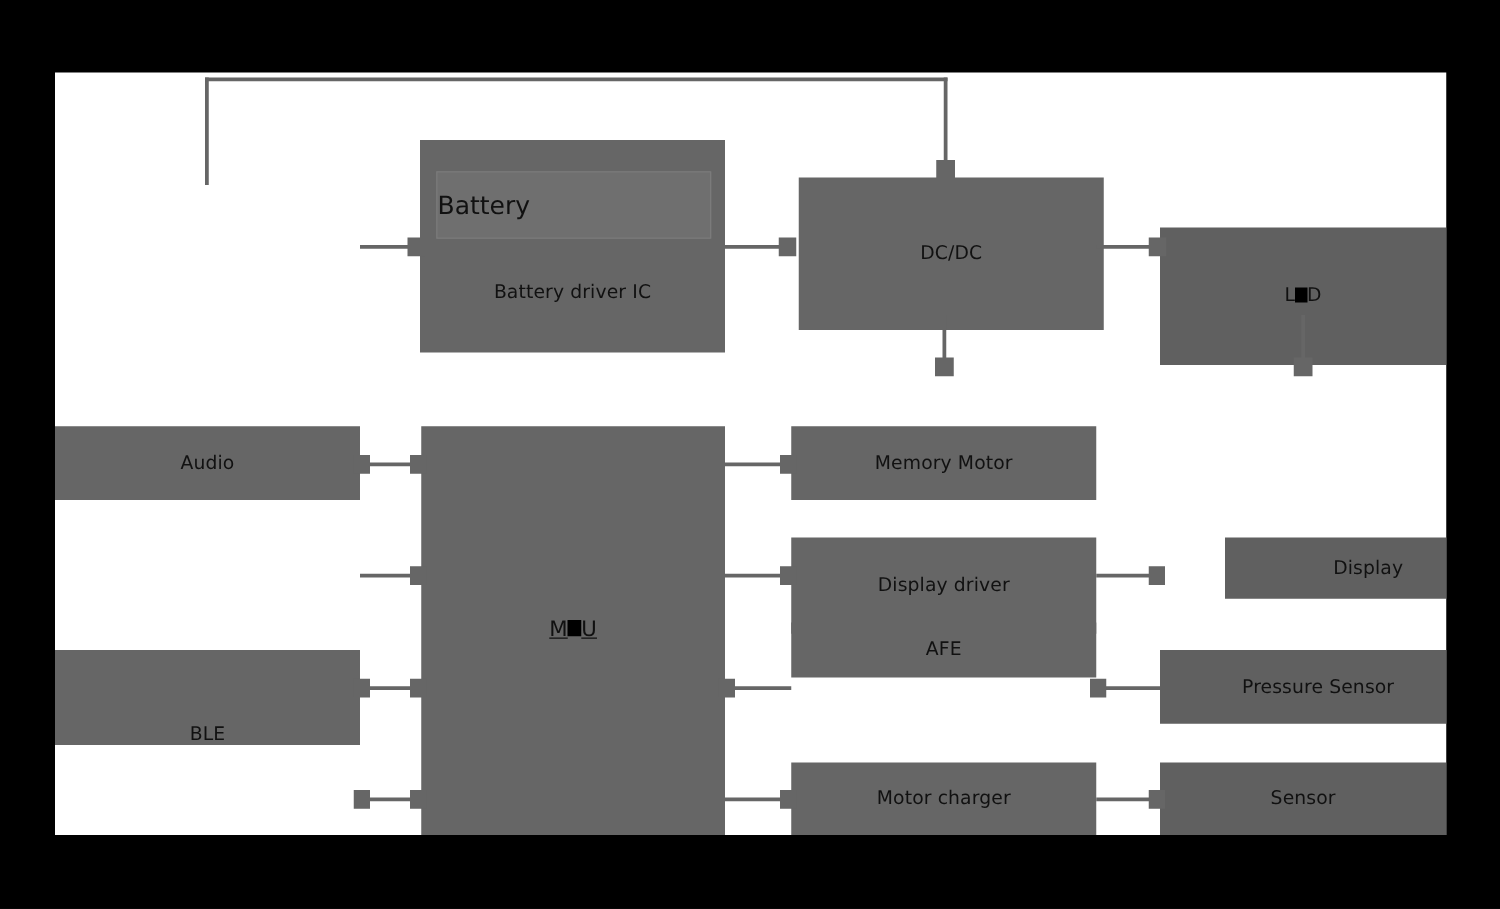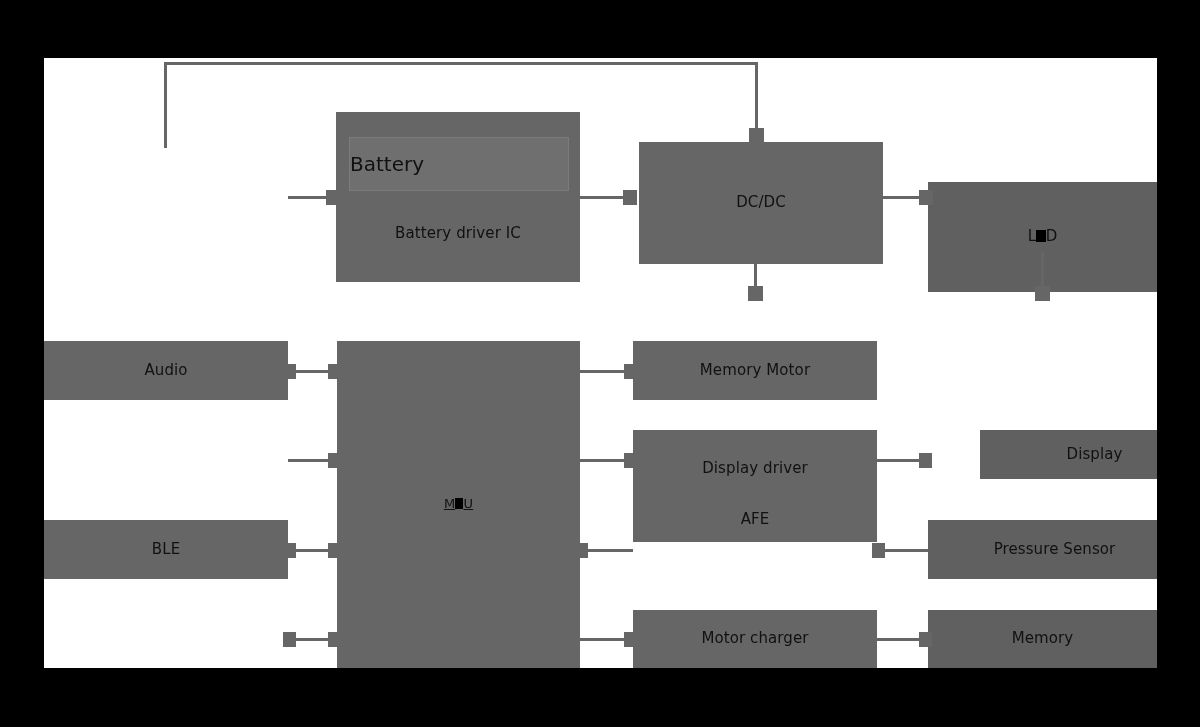--- a/index.html
+++ b/index.html
@@ -132,27 +132,27 @@
     <div class="hline" style="left:833px; top:138px; width:51px;"></div>
     <div class="head" style="left:875px; top:132px; width:14px; height:15px;"></div>
 
     <div class="vline" style="left:710px; top:194px; height:38px;"></div>
     <div class="stub" style="left:704px; top:228px;"></div>
 
     <div class="vline" style="left:997px; top:194px; height:38px;"></div>
     <div class="stub" style="left:991px; top:228px;"></div>
 
     <div class="blk" style="left:293px; top:283px; width:243px; height:327px;">
-      <span class="lbl" style="font-size:13px;text-decoration:underline;"><span>M</span><span class="glyphbox"></span><span>U</span></span>
+      <span class="lbl" style="font-size:17px;text-decoration:underline;"><span>M</span><span class="glyphbox"></span><span>U</span></span>
     </div>
 
     <div class="blk" style="left:0px; top:283px; width:244px; height:59px;">
       <span class="lbl">Audio</span>
     </div>
-    <div class="blk" style="left:0px; top:462px; width:244px; height:59px;">
+    <div class="blk" style="left:0px; top:462px; width:244px; height:76px;align-items:flex-end;">
       <span class="lbl">BLE</span>
     </div>
 
     <div class="hline" style="left:244px; top:312px; width:49px;"></div>
     <div class="head" style="left:239px; top:306px; width:13px; height:15px;"></div>
     <div class="head" style="left:284px; top:306px; width:13px; height:15px;"></div>
 
     <div class="hline" style="left:244px; top:401px; width:49px;"></div>
     <div class="head" style="left:284px; top:395px; width:13px; height:15px;"></div>
 
@@ -189,21 +189,21 @@
     <div class="hline" style="left:536px; top:580px; width:53px;"></div>
     <div class="head" style="left:580px; top:574px; width:13px; height:15px;"></div>
 
     <div class="blk dark" style="left:936px; top:372px; width:229px; height:49px;">
       <span class="lbl">Display</span>
     </div>
     <div class="blk dark" style="left:884px; top:462px; width:253px; height:59px;">
       <span class="lbl">Pressure Sensor</span>
     </div>
     <div class="blk dark" style="left:884px; top:552px; width:229px; height:58px;">
-      <span class="lbl">Memory</span>
+      <span class="lbl">Sensor</span>
     </div>
 
     <div class="hline" style="left:833px; top:401px; width:51px;"></div>
     <div class="head" style="left:875px; top:395px; width:13px; height:15px;"></div>
 
     <div class="hline" style="left:833px; top:491px; width:51px;"></div>
     <div class="head" style="left:828px; top:485px; width:13px; height:15px;"></div>
 
     <div class="hline" style="left:833px; top:580px; width:51px;"></div>
     <div class="head" style="left:875px; top:574px; width:13px; height:15px;"></div>

